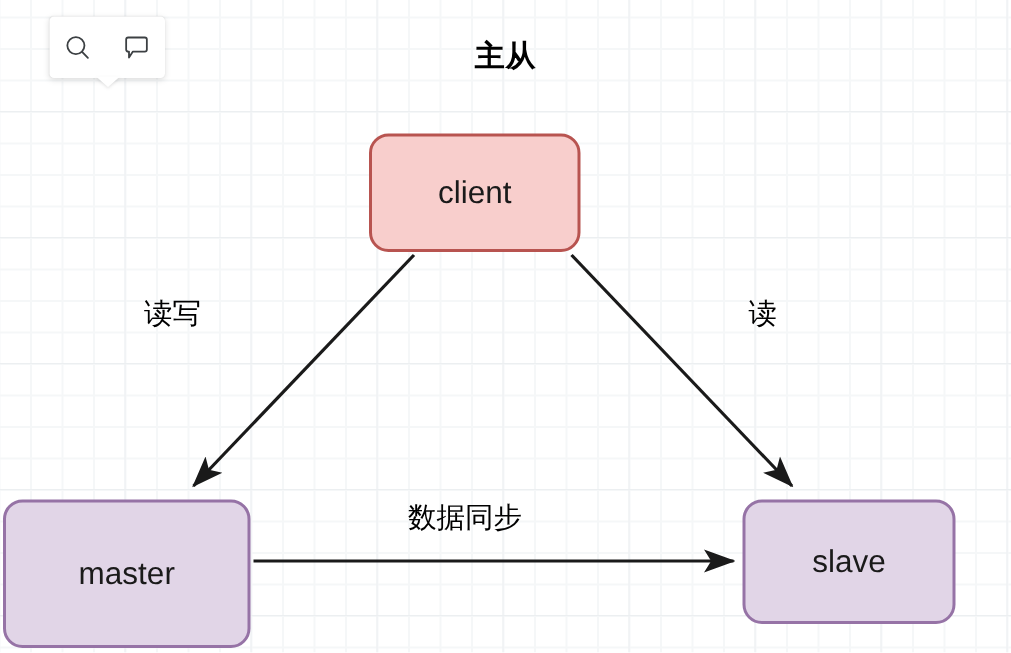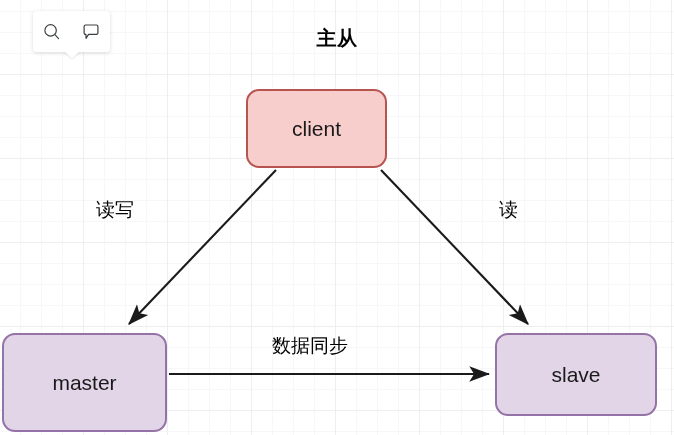--- a/index.html
+++ b/index.html
@@ -119,21 +119,21 @@
     top: 333px;
     width: 165px;
     height: 99px;
     background: #e1d5e7;
     border-color: #9673a6;
     color: #1a1a1a;
   }
   #node-slave {
     left: 495px;
     top: 333px;
-    width: 162px;
+    width: 142px;
     height: 83px;
     background: #e1d5e7;
     border-color: #9673a6;
     color: #1a1a1a;
   }
 
   
   .edge-label {
     position: absolute;
     font-size: 19px;

